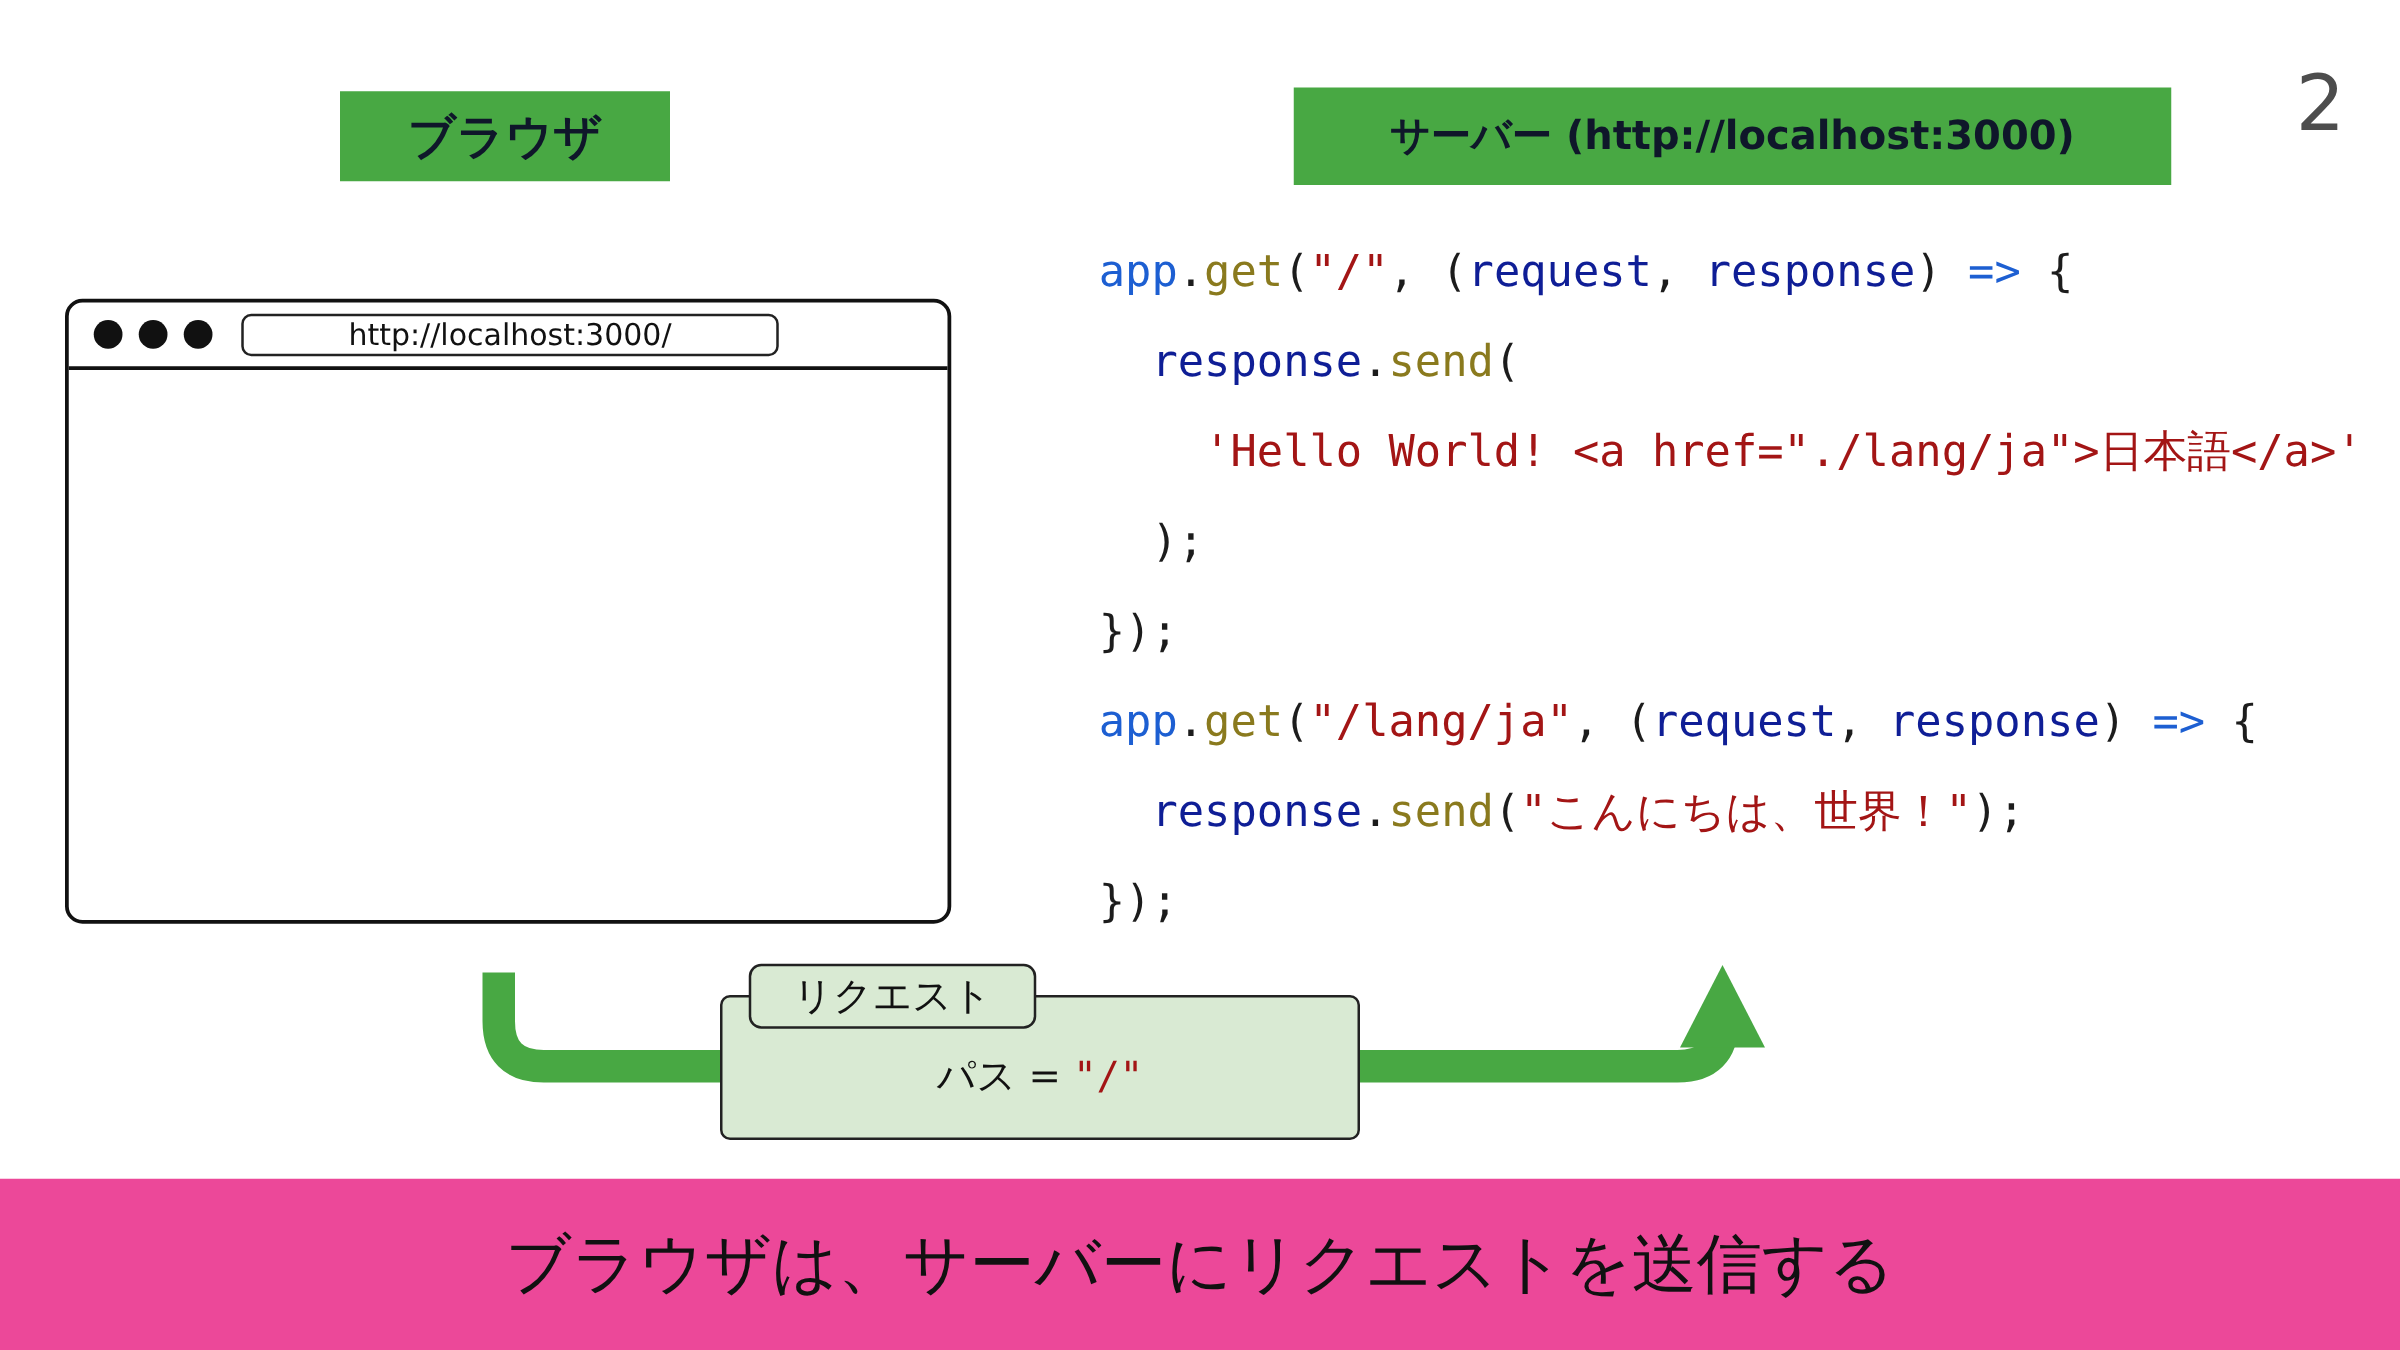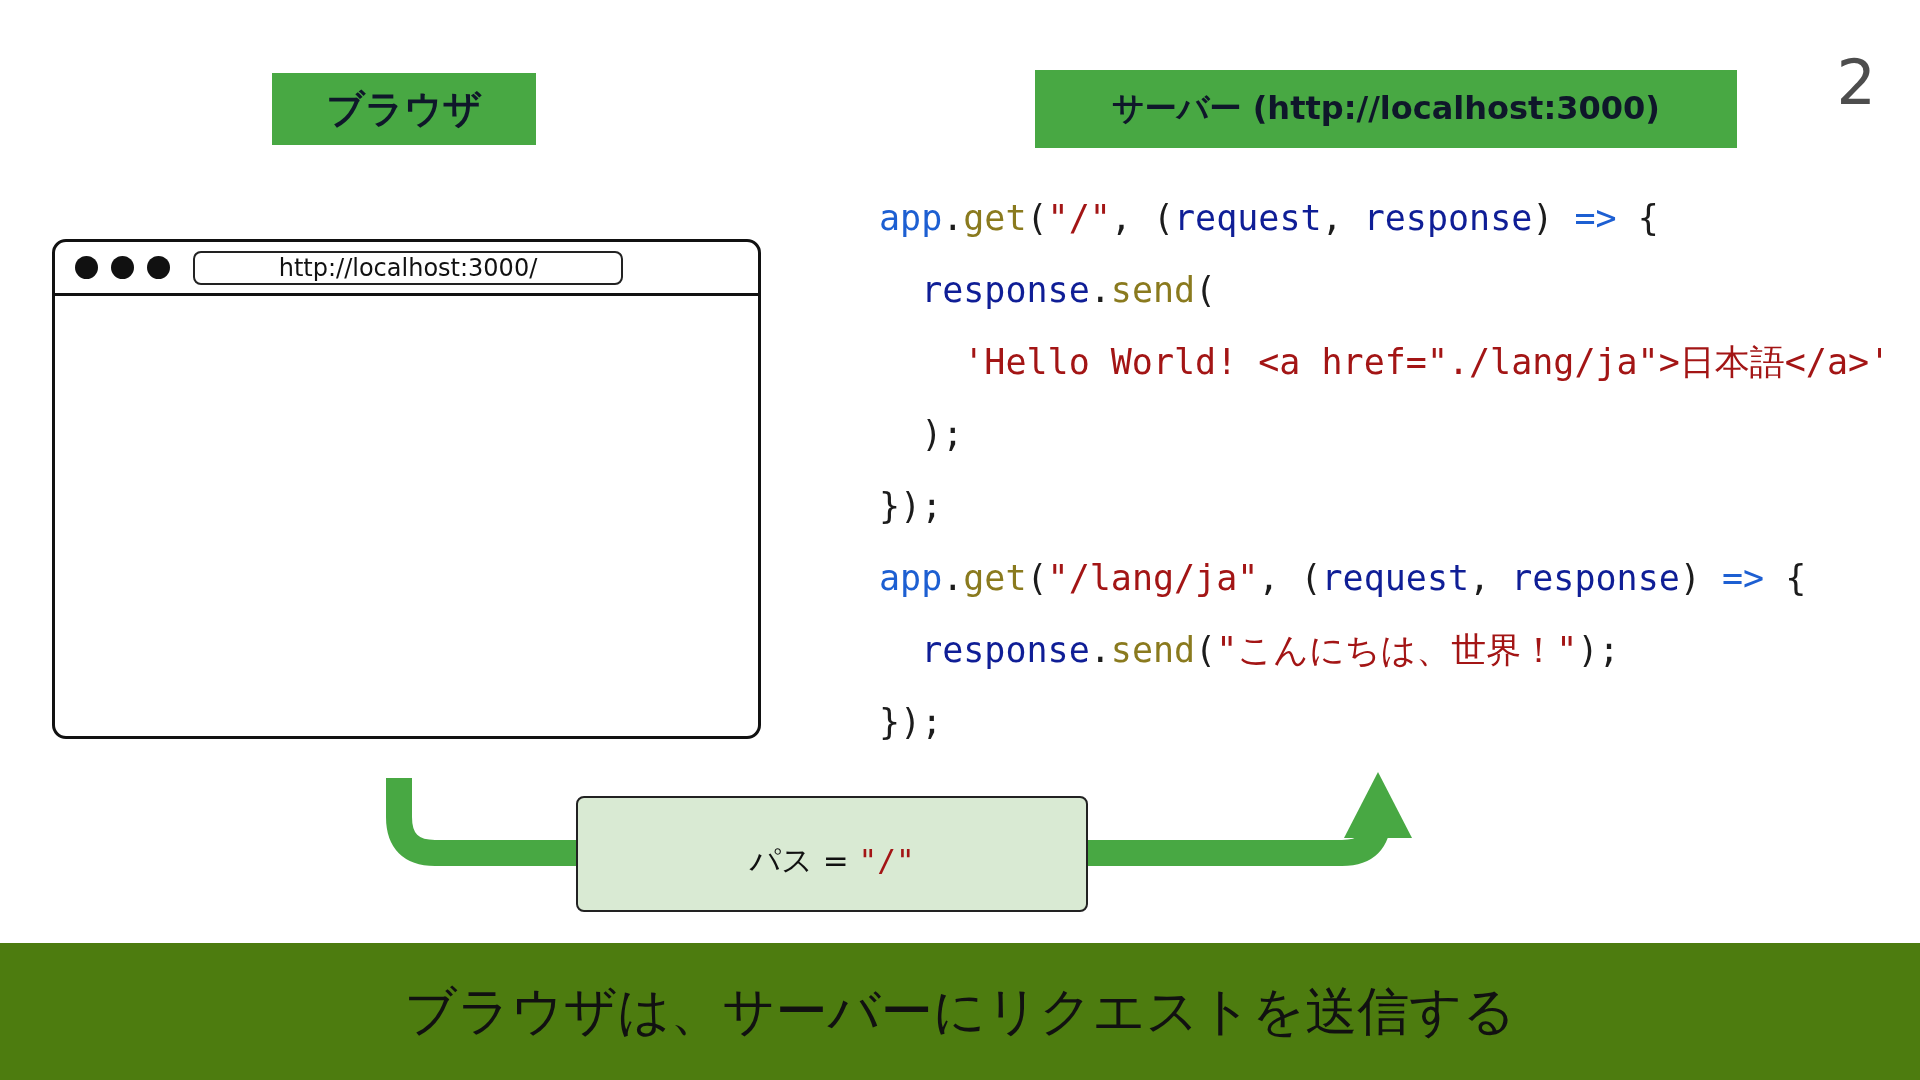--- a/index.html
+++ b/index.html
@@ -80,18 +80,19 @@
       <div class="url-bar">http://localhost:3000/</div>
     </div>
     <div class="browser-body"></div>
   </div>
 
   <div class="code-block"><div class="code-line"><span style="color: rgb(29, 95, 210);">app</span><span style="color: rgb(28, 28, 28);">.</span><span style="color: rgb(138, 122, 30);">get</span><span style="color: rgb(28, 28, 28);">(</span><span style="color: rgb(163, 21, 21);">"/"</span><span style="color: rgb(28, 28, 28);">, (</span><span style="color: rgb(15, 30, 150);">request</span><span style="color: rgb(28, 28, 28);">, </span><span style="color: rgb(15, 30, 150);">response</span><span style="color: rgb(28, 28, 28);">) </span><span style="color: rgb(29, 95, 210);">=&gt;</span><span style="color: rgb(28, 28, 28);"> {</span></div><div class="code-line"><span style="color: rgb(28, 28, 28);">  </span><span style="color: rgb(15, 30, 150);">response</span><span style="color: rgb(28, 28, 28);">.</span><span style="color: rgb(138, 122, 30);">send</span><span style="color: rgb(28, 28, 28);">(</span></div><div class="code-line"><span style="color: rgb(28, 28, 28);">    </span><span style="color: rgb(163, 21, 21);">'Hello World! &lt;a href="./lang/ja"&gt;日本語&lt;/a&gt;'</span></div><div class="code-line"><span style="color: rgb(28, 28, 28);">  );</span></div><div class="code-line"><span style="color: rgb(28, 28, 28);">});</span></div><div class="code-line"><span style="color: rgb(29, 95, 210);">app</span><span style="color: rgb(28, 28, 28);">.</span><span style="color: rgb(138, 122, 30);">get</span><span style="color: rgb(28, 28, 28);">(</span><span style="color: rgb(163, 21, 21);">"/lang/ja"</span><span style="color: rgb(28, 28, 28);">, (</span><span style="color: rgb(15, 30, 150);">request</span><span style="color: rgb(28, 28, 28);">, </span><span style="color: rgb(15, 30, 150);">response</span><span style="color: rgb(28, 28, 28);">) </span><span style="color: rgb(29, 95, 210);">=&gt;</span><span style="color: rgb(28, 28, 28);"> {</span></div><div class="code-line"><span style="color: rgb(28, 28, 28);">  </span><span style="color: rgb(15, 30, 150);">response</span><span style="color: rgb(28, 28, 28);">.</span><span style="color: rgb(138, 122, 30);">send</span><span style="color: rgb(28, 28, 28);">(</span><span style="color: rgb(163, 21, 21);">"こんにちは、世界！"</span><span style="color: rgb(28, 28, 28);">);</span></div><div class="code-line"><span style="color: rgb(28, 28, 28);">});</span></div></div>
 
   <div class="request-box" style="background: rgb(217, 234, 211);">
     <div class="request-path"><span>パス = </span><span class="path-value" style="color: rgb(163, 21, 21);">"/"</span></div>
   </div>
+  <div class="request-title" style="background: rgb(217, 234, 211);">リクエスト</div>
 
-  <div class="caption-bar" style="background: #4d7c0f;">
+  <div class="caption-bar" style="background: #ec4899;">
     <div class="caption-text">ブラウザは、サーバーにリクエストを送信する</div>
   </div>
 
 </div>
 
 </body></html>

